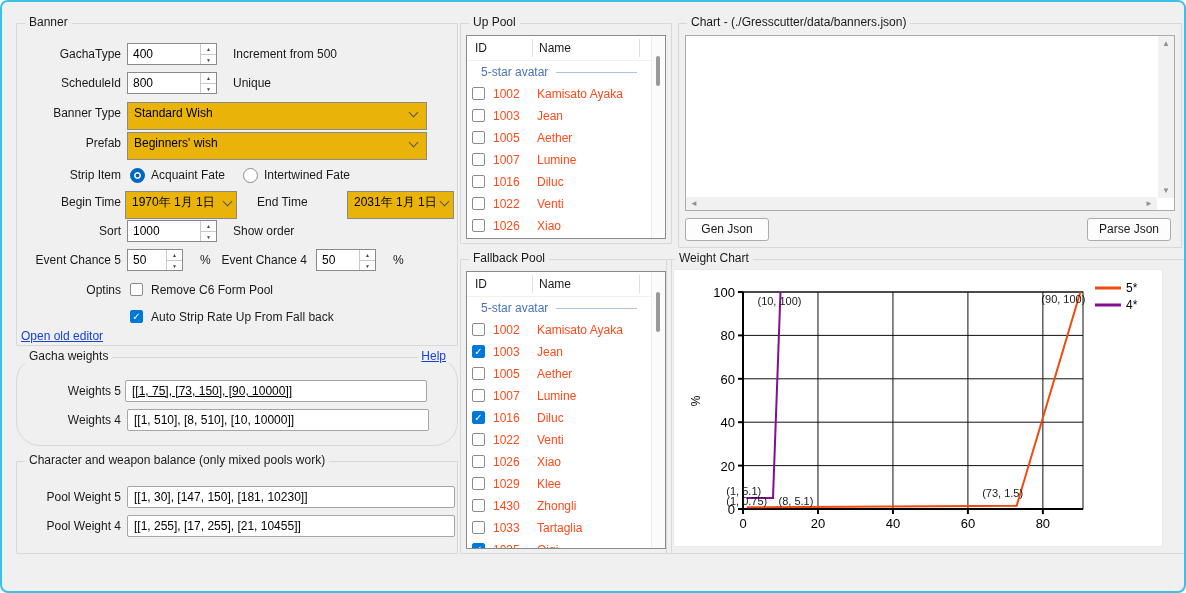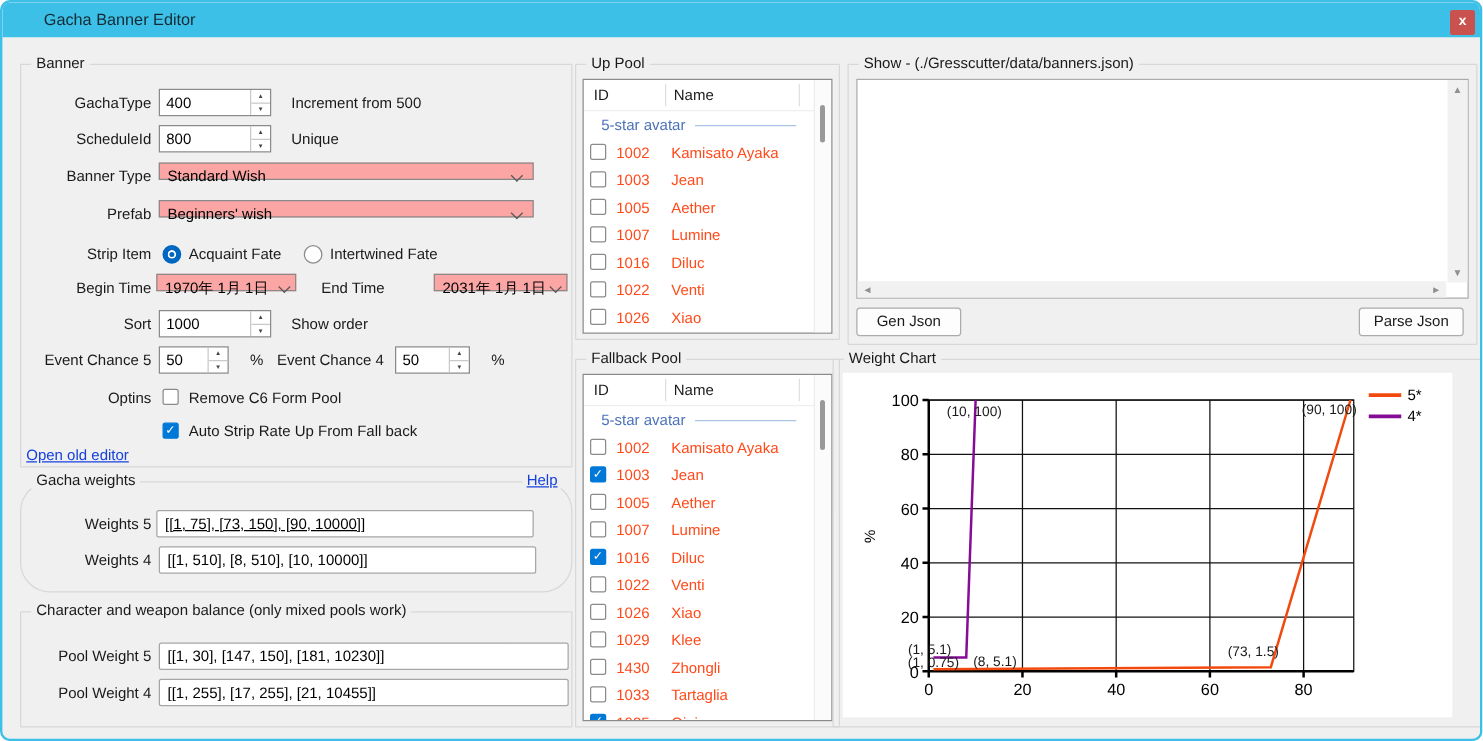--- a/index.html
+++ b/index.html
@@ -10,21 +10,21 @@
   .client{position:relative;height:559px;background:#F0F0F0;}
   .group{position:absolute;border:1px solid #D8D8D8;border-radius:1px;}
   .gtitle{position:absolute;top:-9px;left:8px;background:#F0F0F0;padding:0 4px;font-size:12px;color:#1A1A1A;white-space:nowrap;}
   .flabel{position:absolute;left:0;width:104px;text-align:right;font-size:12px;line-height:22px;color:#1A1A1A;white-space:nowrap;}
   .hint{position:absolute;font-size:12px;line-height:22px;color:#1A1A1A;white-space:nowrap;}
   .spin{position:absolute;height:22px;background:#fff;border:1px solid #8A8A8A;box-sizing:border-box;}
   .spinval{position:absolute;left:5px;top:0;line-height:20px;font-size:12px;}
   .spinbtns{position:absolute;right:0;top:0;bottom:0;width:15px;border-left:1px solid #C9C9C9;display:flex;flex-direction:column;}
   .sup,.sdn{flex:1;font-size:5px;color:#444;text-align:center;line-height:10px;cursor:pointer;}
   .sup{border-bottom:1px solid #C9C9C9;}
-  .combo{position:absolute;height:14px;background:#fca5a5;border:1px solid #8A8A8A;box-sizing:border-box;cursor:pointer;}
+  .combo{position:absolute;height:28px;background:#eab308;border:1px solid #8A8A8A;box-sizing:border-box;cursor:pointer;}
   .comboval{position:absolute;left:6px;top:0;line-height:20px;font-size:12px;white-space:nowrap;}
   .chev{position:absolute;right:9px;top:6px;width:6px;height:6px;border-left:1px solid #555;border-bottom:1px solid #555;transform:rotate(-45deg);}
   .datechev{right:5px;}
   .radio{position:absolute;width:15px;height:15px;box-sizing:border-box;border:1px solid #8B8B8B;border-radius:50%;background:#fff;cursor:pointer;}
   .radio.checked{border:4px solid #0067C0;background:#0067C0;box-shadow:inset 0 0 0 1.5px #fff;}
   .rlabel,.cblabel{position:absolute;font-size:12px;line-height:16px;color:#1A1A1A;white-space:nowrap;}
   .cb{display:inline-block;position:absolute;width:13px;height:13px;box-sizing:border-box;border:1px solid #8B8B8B;border-radius:2px;background:#fff;cursor:pointer;}
   .cb.checked{background:#0078D7;border-color:#0078D7;}
   .cbmark{display:none;color:#fff;font-size:10px;line-height:11px;text-align:center;}
   .cb.checked .cbmark{display:block;}
@@ -51,24 +51,20 @@
   .jvsb .sa{position:absolute;left:0;right:0;text-align:center;font-size:8px;color:#909090;}
   .jhsb{position:absolute;left:0;right:16px;bottom:0;height:13px;background:#F1F1F1;cursor:pointer;}
   .jhsb .sa{position:absolute;top:2px;font-size:8px;color:#909090;}
   .btn{position:absolute;background:#FDFDFD;border:1px solid #ABABAB;border-radius:3px;font-size:12px;color:#1A1A1A;text-align:center;line-height:21px;box-sizing:border-box;cursor:pointer;}
   .chartpanel{position:absolute;left:6px;top:9px;width:490px;height:278px;background:#fff;border:1px solid #EAEAEA;box-sizing:border-box;}
 </style>
 </head>
 <body>
 
 <div class="window">
-  <div class="titlebar">
-    <span class="wtitle">Gacha Banner Editor</span>
-    <div class="close"><span>x</span></div>
-  </div>
   <div class="client">
 
     <div class="group" style="left:14px;top:21px;width:440px;height:321px;">
       <span class="gtitle">Banner</span>
 
       <span class="flabel" style="top:19px;">GachaType</span>
       <span class="spin" style="left:110px;top:19px;width:90px;">
         <span class="spinval">400</span>
         <span class="spinbtns">
             <span class="sup">▲</span>
@@ -305,21 +301,21 @@
               <span class="pname">Qiqi</span>
             </div>
           </div>
         <div class="vsb">
             <div class="vthumb" style="top:20px;height:40px;"></div>
           </div>
       </div>
     </div>
 
     <div class="group" style="left:676px;top:21px;width:502px;height:223px;">
-      <span class="gtitle">Show - (./Gresscutter/data/banners.json)</span>
+      <span class="gtitle">Chart - (./Gresscutter/data/banners.json)</span>
       <div class="jtext"></div>
       <div class="jvsb" style="right:7px;top:12px;height:162px;">
         <span class="sa" style="top:3px;">▲</span>
         <span class="sa" style="bottom:3px;">▼</span>
       </div>
       <div class="jhsb" style="left:7px;right:24px;top:173px;">
         <span class="sa" style="left:4px;">◄</span>
         <span class="sa" style="right:4px;">►</span>
       </div>
       <div class="btn" style="left:6px;top:194px;width:84px;height:23px;">Gen Json</div>

